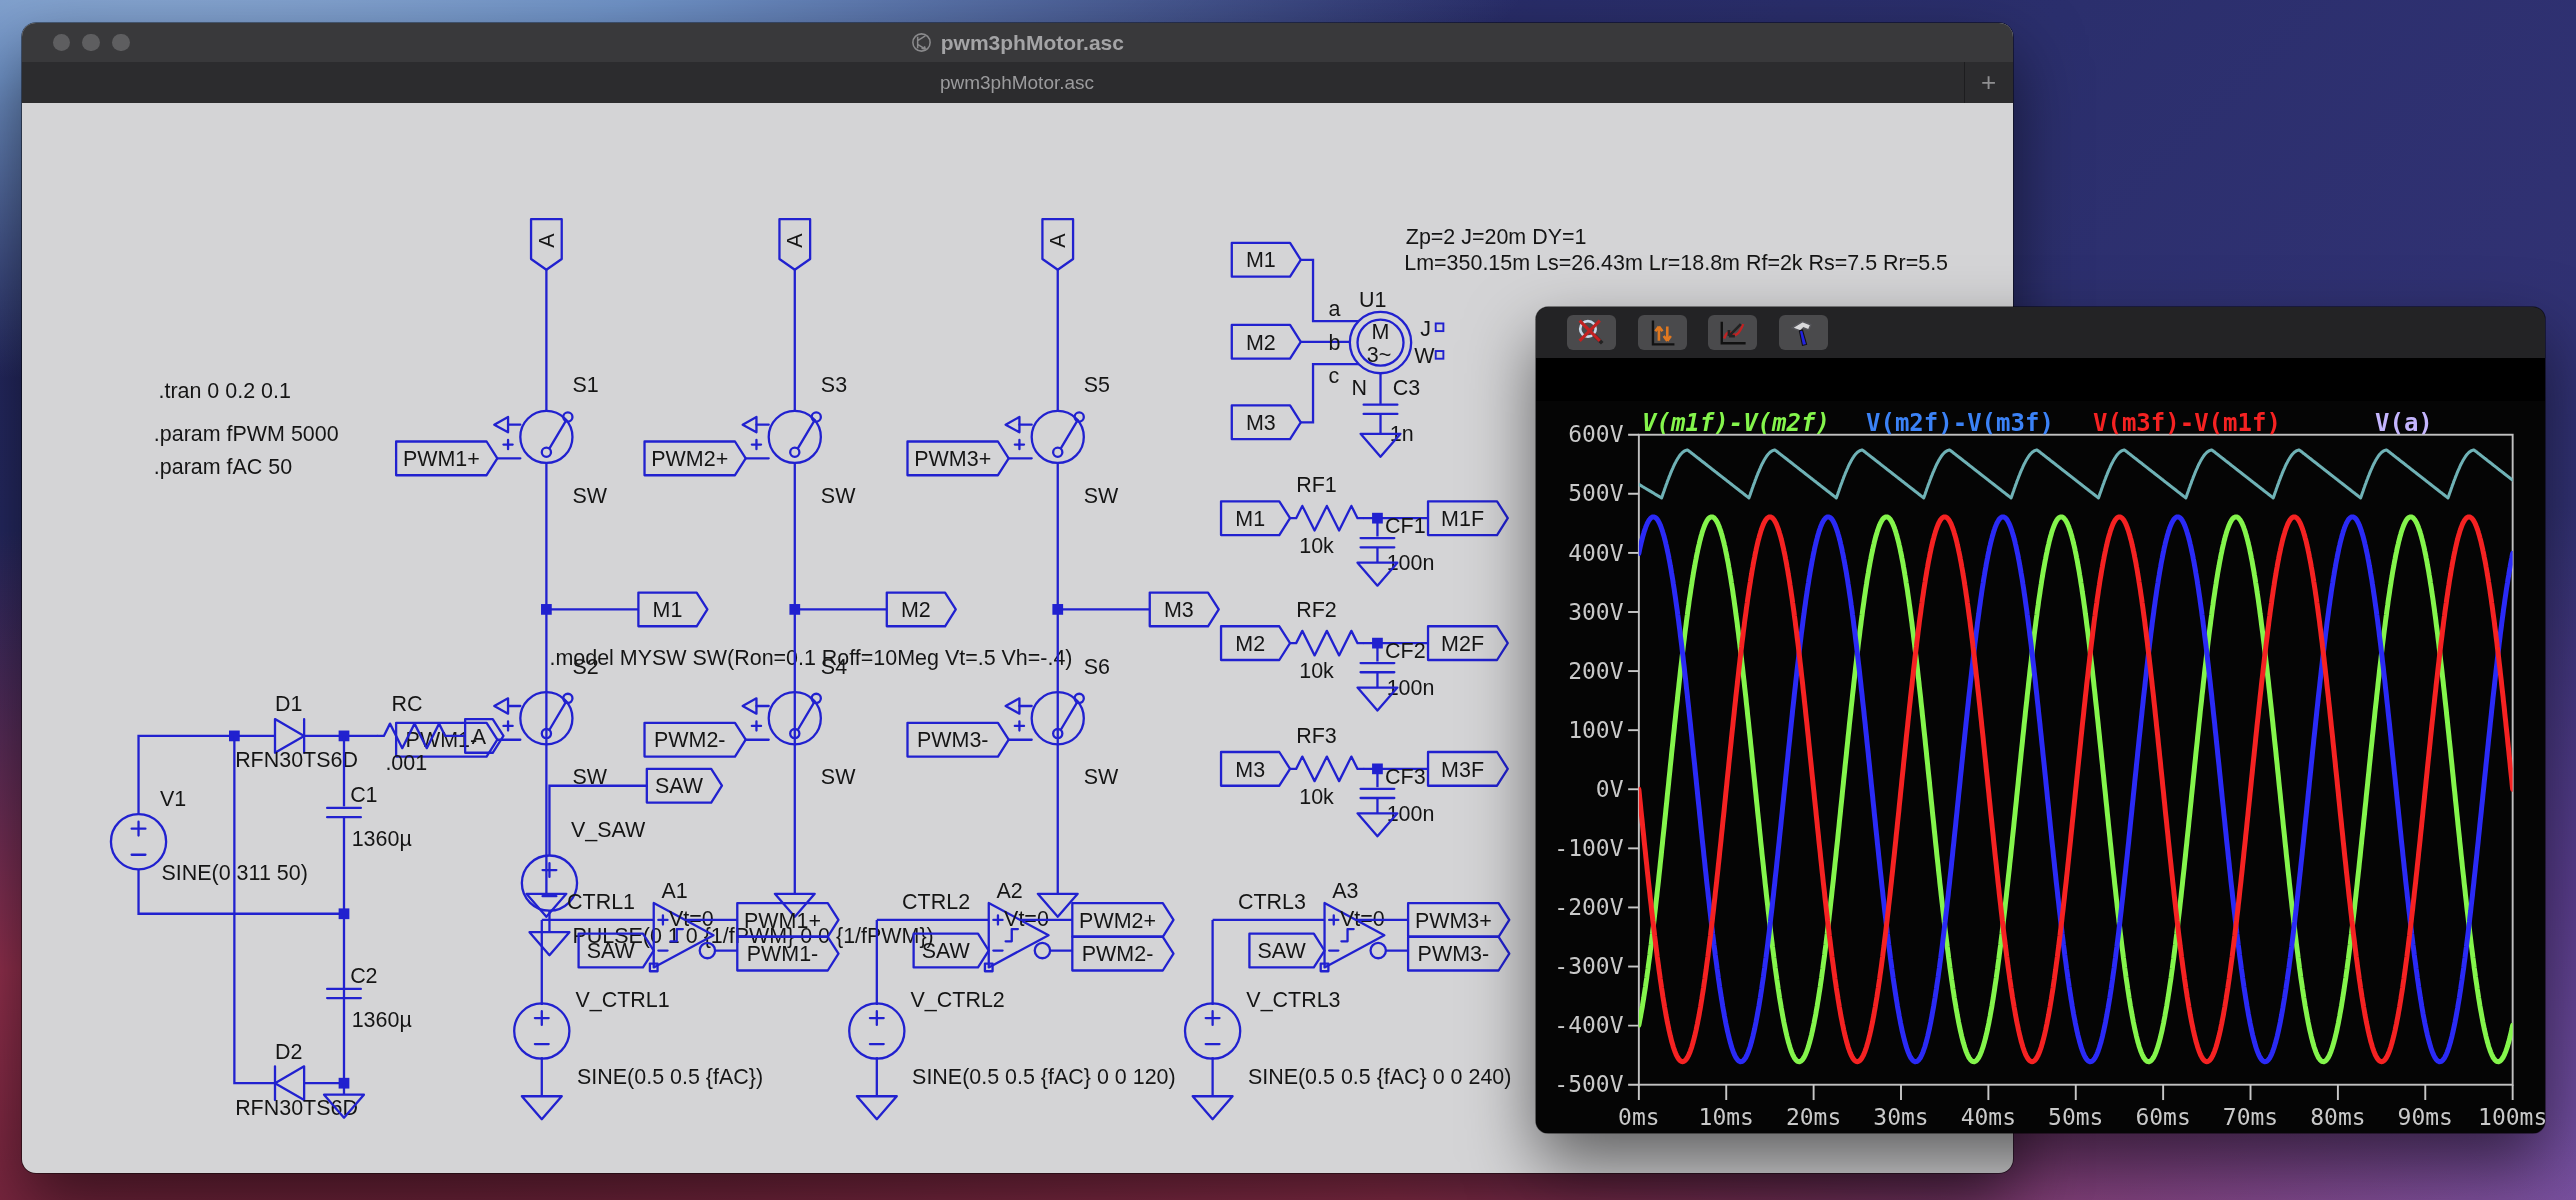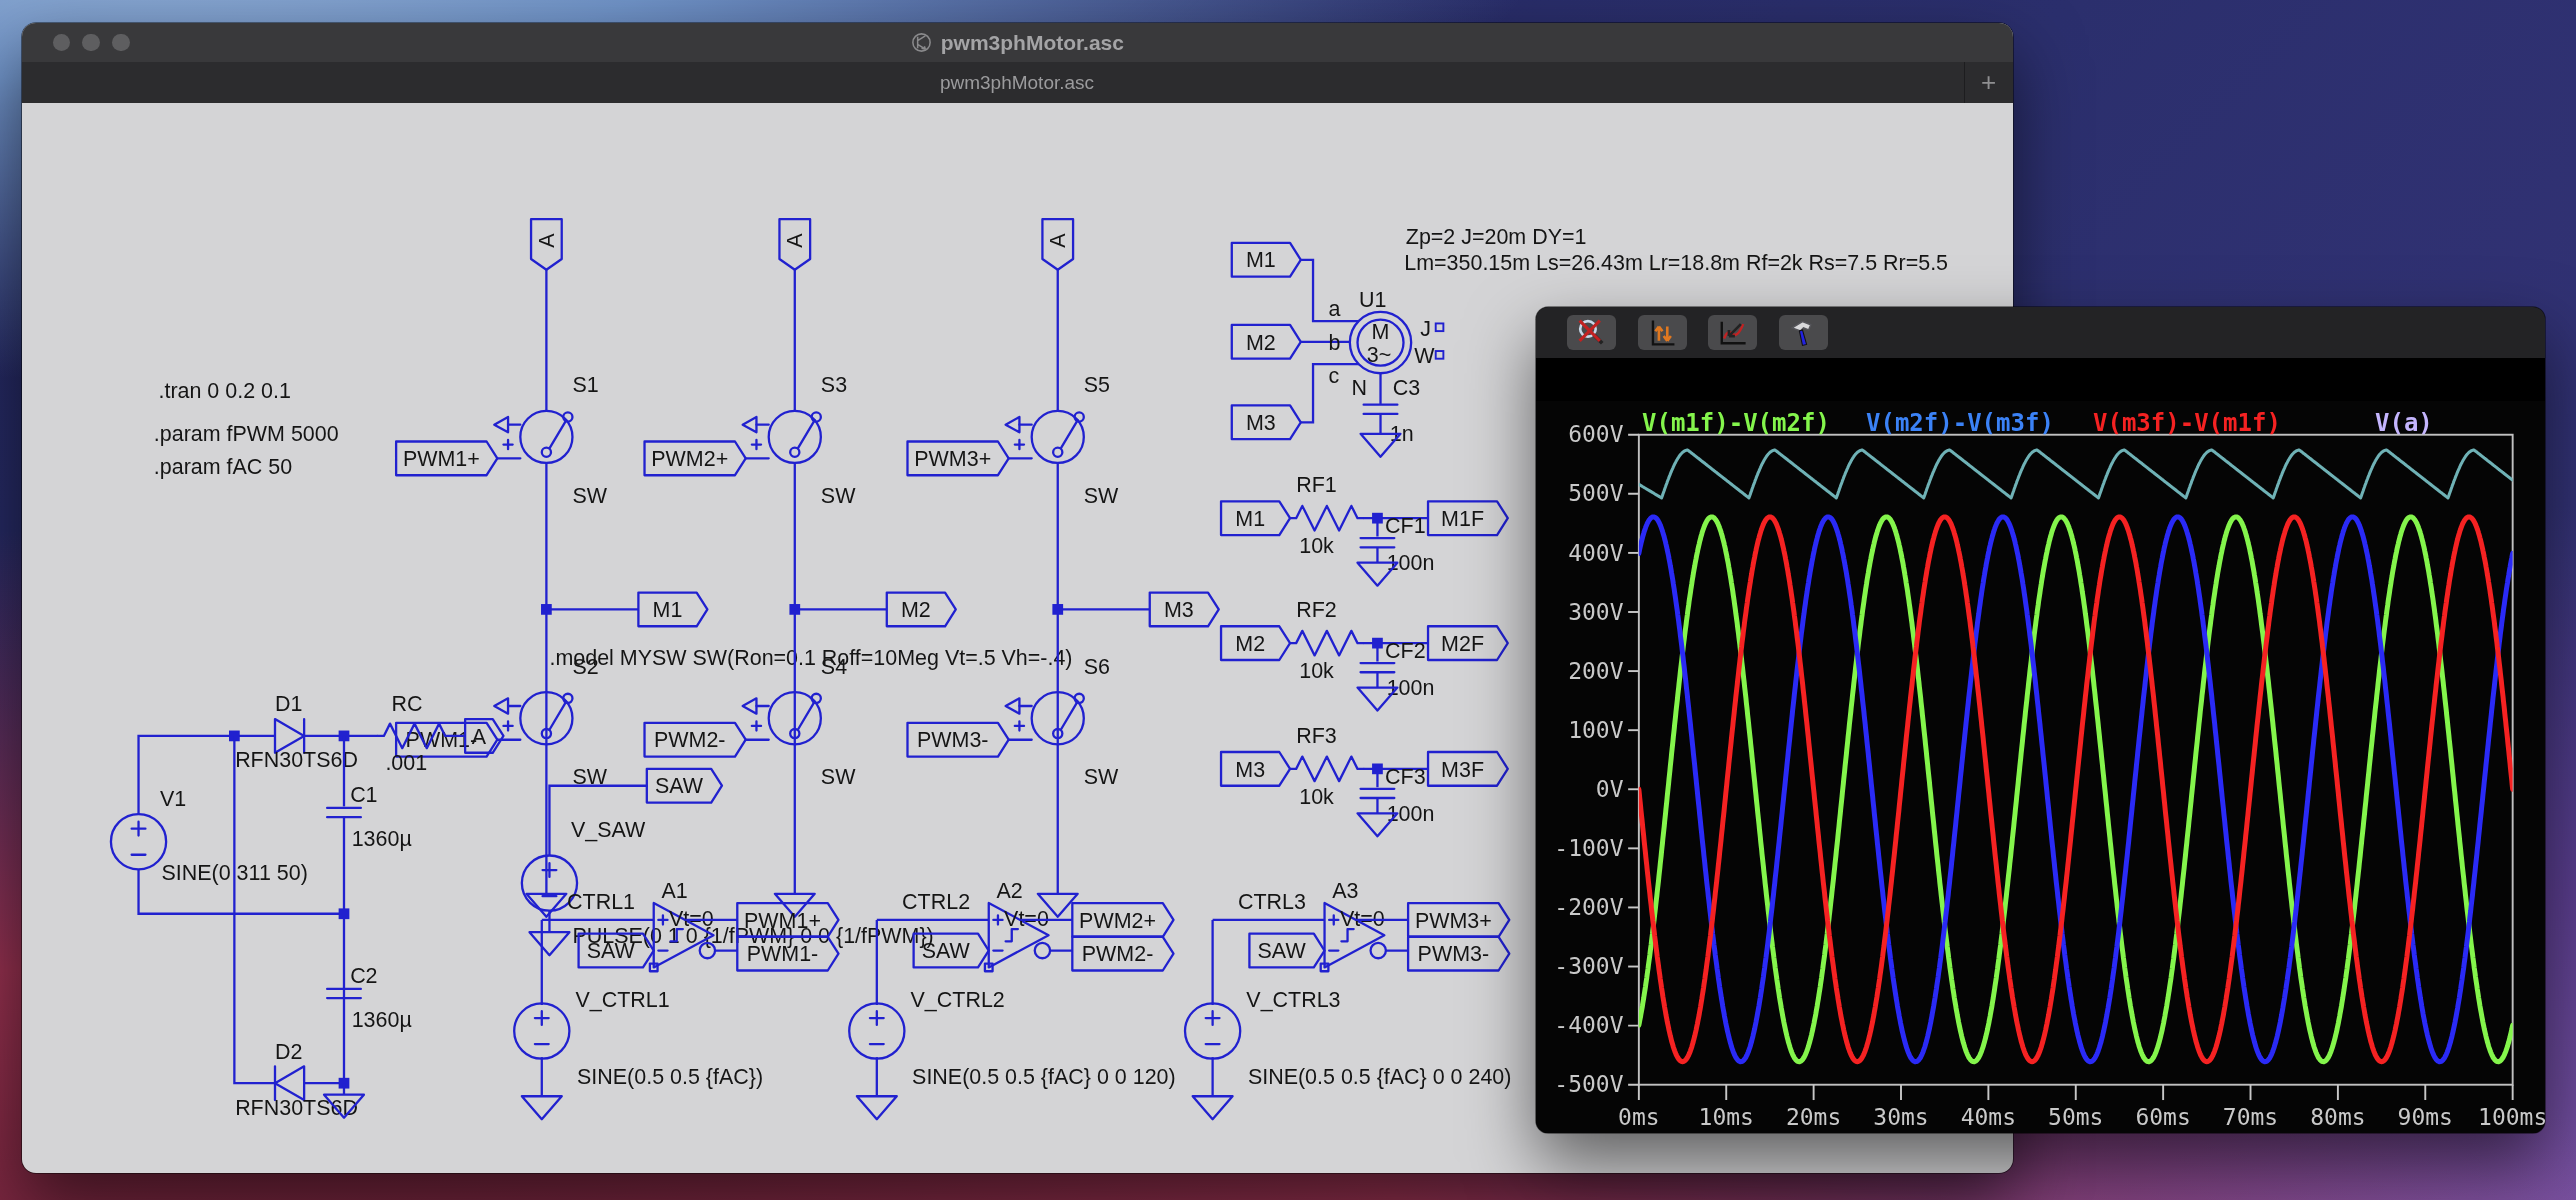--- a/index.html
+++ b/index.html
@@ -409,21 +409,21 @@
       </svg>
     </div>
     <div class="tbtn">
       <svg width="29" height="28" viewBox="0 0 28 26">
         <path d="M3 8 L13 2 L21 5 L19 10 L14 8 L11 11 Z" fill="#d8d8da" stroke="#55555a" stroke-width="1.4"></path>
         <path d="M13 10 L17 24 L13 25 L10 11 Z" fill="#2222e0" stroke="#111" stroke-width="1"></path>
       </svg>
     </div>
   </div>
   <div id="plotArea">
-    <span class="legend-item" style="left: 106px; color: rgb(132, 245, 76);">V(m1f)-V(m2f)</span>
+    <span class="legend-item" style="left: 106px; color: rgb(132, 245, 76); font-style: italic;">V(m1f)-V(m2f)</span>
     <span class="legend-item" style="left: 330px; color: #3b82f6;">V(m2f)-V(m3f)</span>
     <span class="legend-item" style="left: 557px; color: rgb(245, 34, 34);">V(m3f)-V(m1f)</span>
     <span class="legend-item" style="left: 839px; color: #c4b5fd;">V(a)</span>
     <svg id="plotSvg" width="1009" height="732" viewBox="0 0 1316 955" xmlns="http://www.w3.org/2000/svg">
       <defs>
           <clipPath id="pclip">
             <rect x="134" y="44" width="1140" height="848"></rect>
           </clipPath>
         </defs>
       <rect class="frame" x="134" y="44" width="1140" height="848"></rect>

